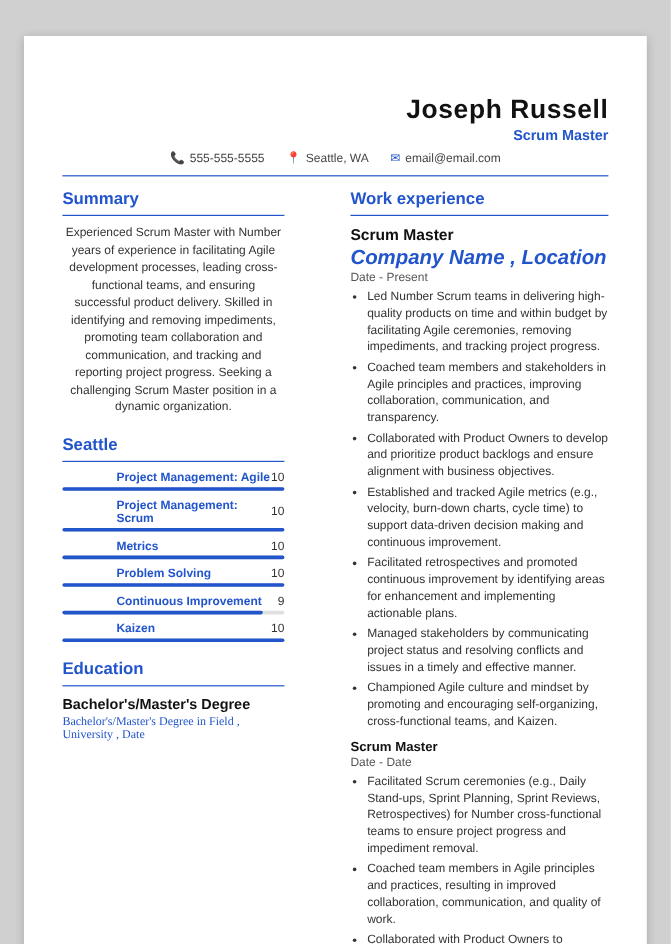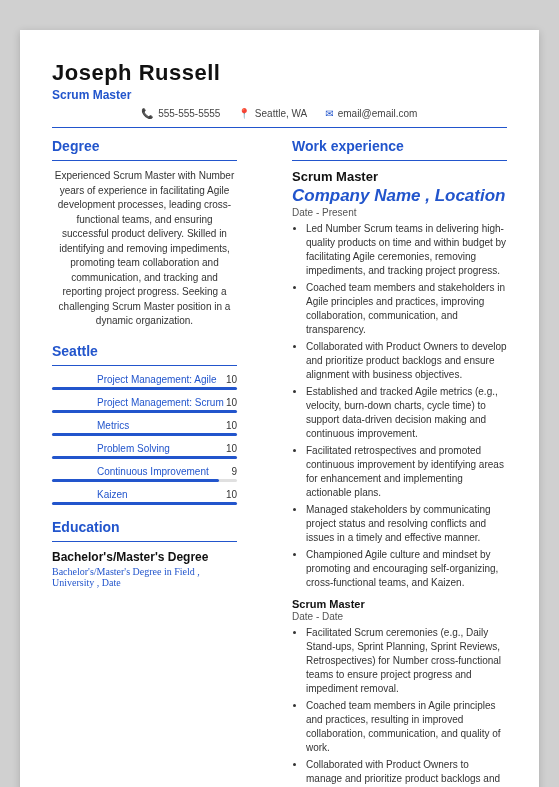--- a/index.html
+++ b/index.html
@@ -15,21 +15,21 @@
       padding: 30px 20px;
     }
     .resume-page {
       background: #fff;
       width: 519px;
       min-height: 727px;
       padding: 30px 32px 30px 32px;
       box-shadow: 0 2px 8px rgba(0,0,0,0.18);
     }
     
-    .header { text-align: left; margin-bottom: 8px; }
+    .header { text-align: right; margin-bottom: 8px; margin-top: 18px; }
     .header-name {
       font-size: 22px;
       font-weight: bold;
       color: #111;
       letter-spacing: 0.5px;
     }
     .header-title {
       color: #2255cc;
       font-size: 12px;
       font-weight: bold;
@@ -88,21 +88,21 @@
     }
     .skill-label-row {
       display: flex;
       justify-content: space-between;
       align-items: center;
       margin-bottom: 2px;
     }
     .skill-label {
       font-size: 10px;
       color: #2255cc;
-      font-weight: normal;
+      font-weight: bold;
       padding-left: 45px;
     }
     .skill-score {
       font-size: 10px;
       color: #333;
     }
     .skill-bar-bg {
       width: 100%;
       height: 3px;
       background: #e0e0e0;
@@ -189,21 +189,21 @@
       </div>
     </div>
   </div>
   <hr class="header-divider">
 
   <div class="body-columns">
 
     <div class="left-col">
 
       <div class="summary-section">
-        <div class="section-title">Degree</div>
+        <div class="section-title">Summary</div>
         <hr class="section-divider">
         <p class="summary-text">Experienced Scrum Master with Number years of experience in facilitating Agile development processes, leading cross-functional teams, and ensuring successful product delivery. Skilled in identifying and removing impediments, promoting team collaboration and communication, and tracking and reporting project progress. Seeking a challenging Scrum Master position in a dynamic organization.</p>
       </div>
 
       <div class="skills-section">
         <div class="section-title">Seattle</div>
         <hr class="section-divider">
         <div id="skills-list">
             <div class="skill-item">
       <div class="skill-label-row">

